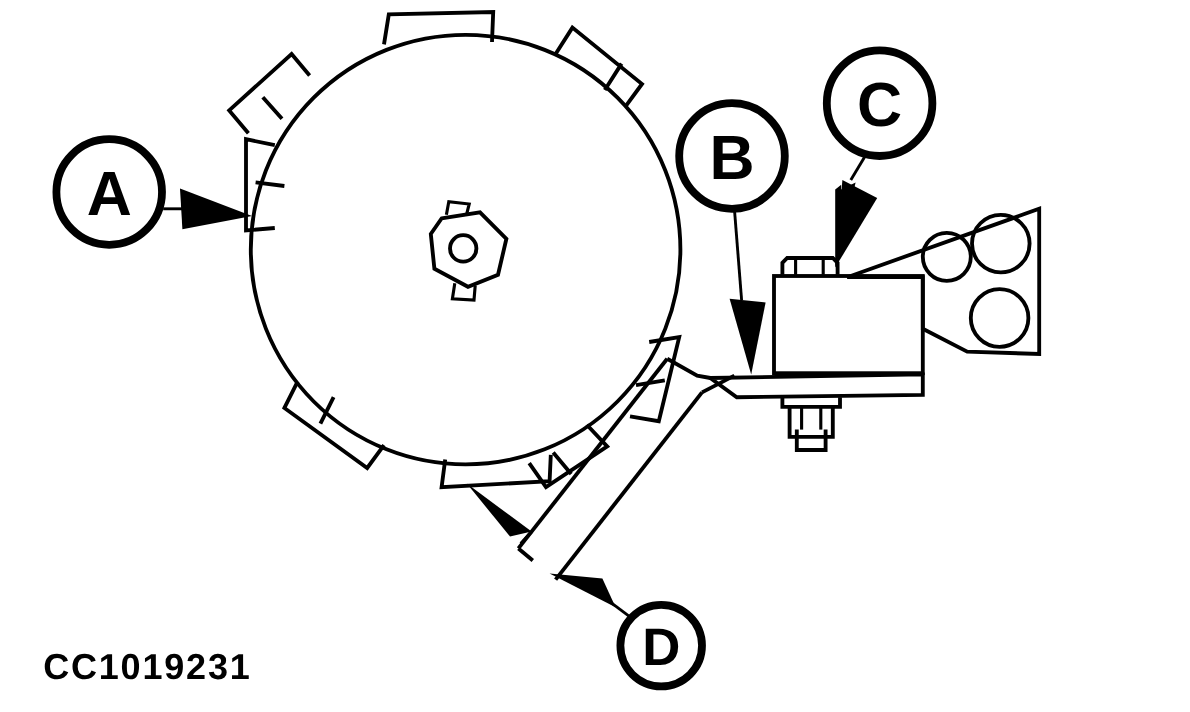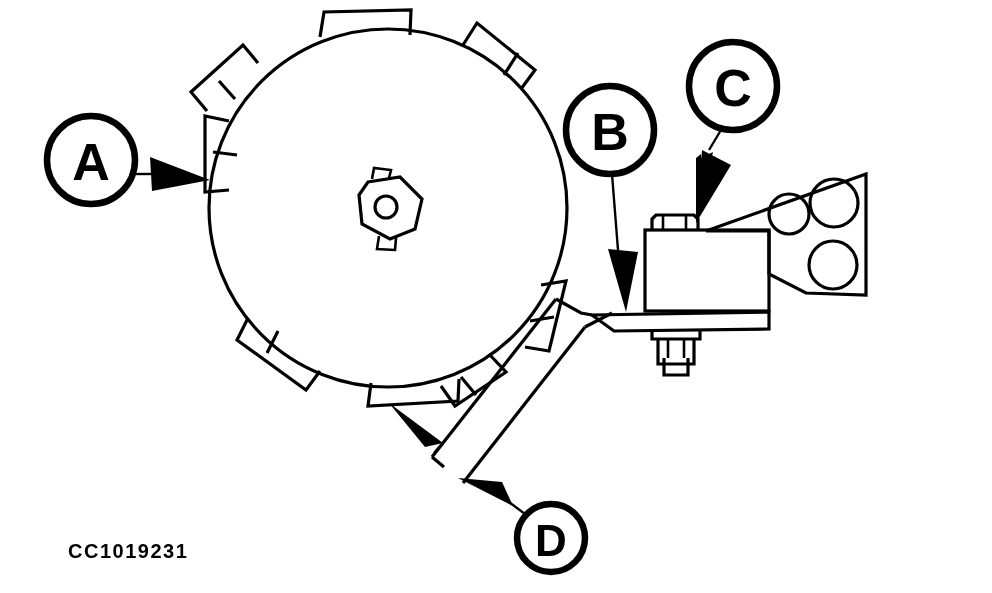--- a/index.html
+++ b/index.html
@@ -61,26 +61,25 @@
     font-weight: bold;
     fill: #000000;
     text-anchor: middle;
     dominant-baseline: central;
   }
   .fig-id {
     position: absolute;
     left: 36px;
     top: 540px;
     font-family: "Liberation Sans", sans-serif;
-    font-size: 20px;
+    font-size: 30px;
     font-weight: bold;
     letter-spacing: 1.5px;
     color: #000000;
     white-space: nowrap;
-    margin-left: 32px;
   }
 </style>
 </head>
 <body>
 
 <div id="figure-root">
 
   <svg id="figure-svg" viewBox="0 0 992 593">
 
     <g>

